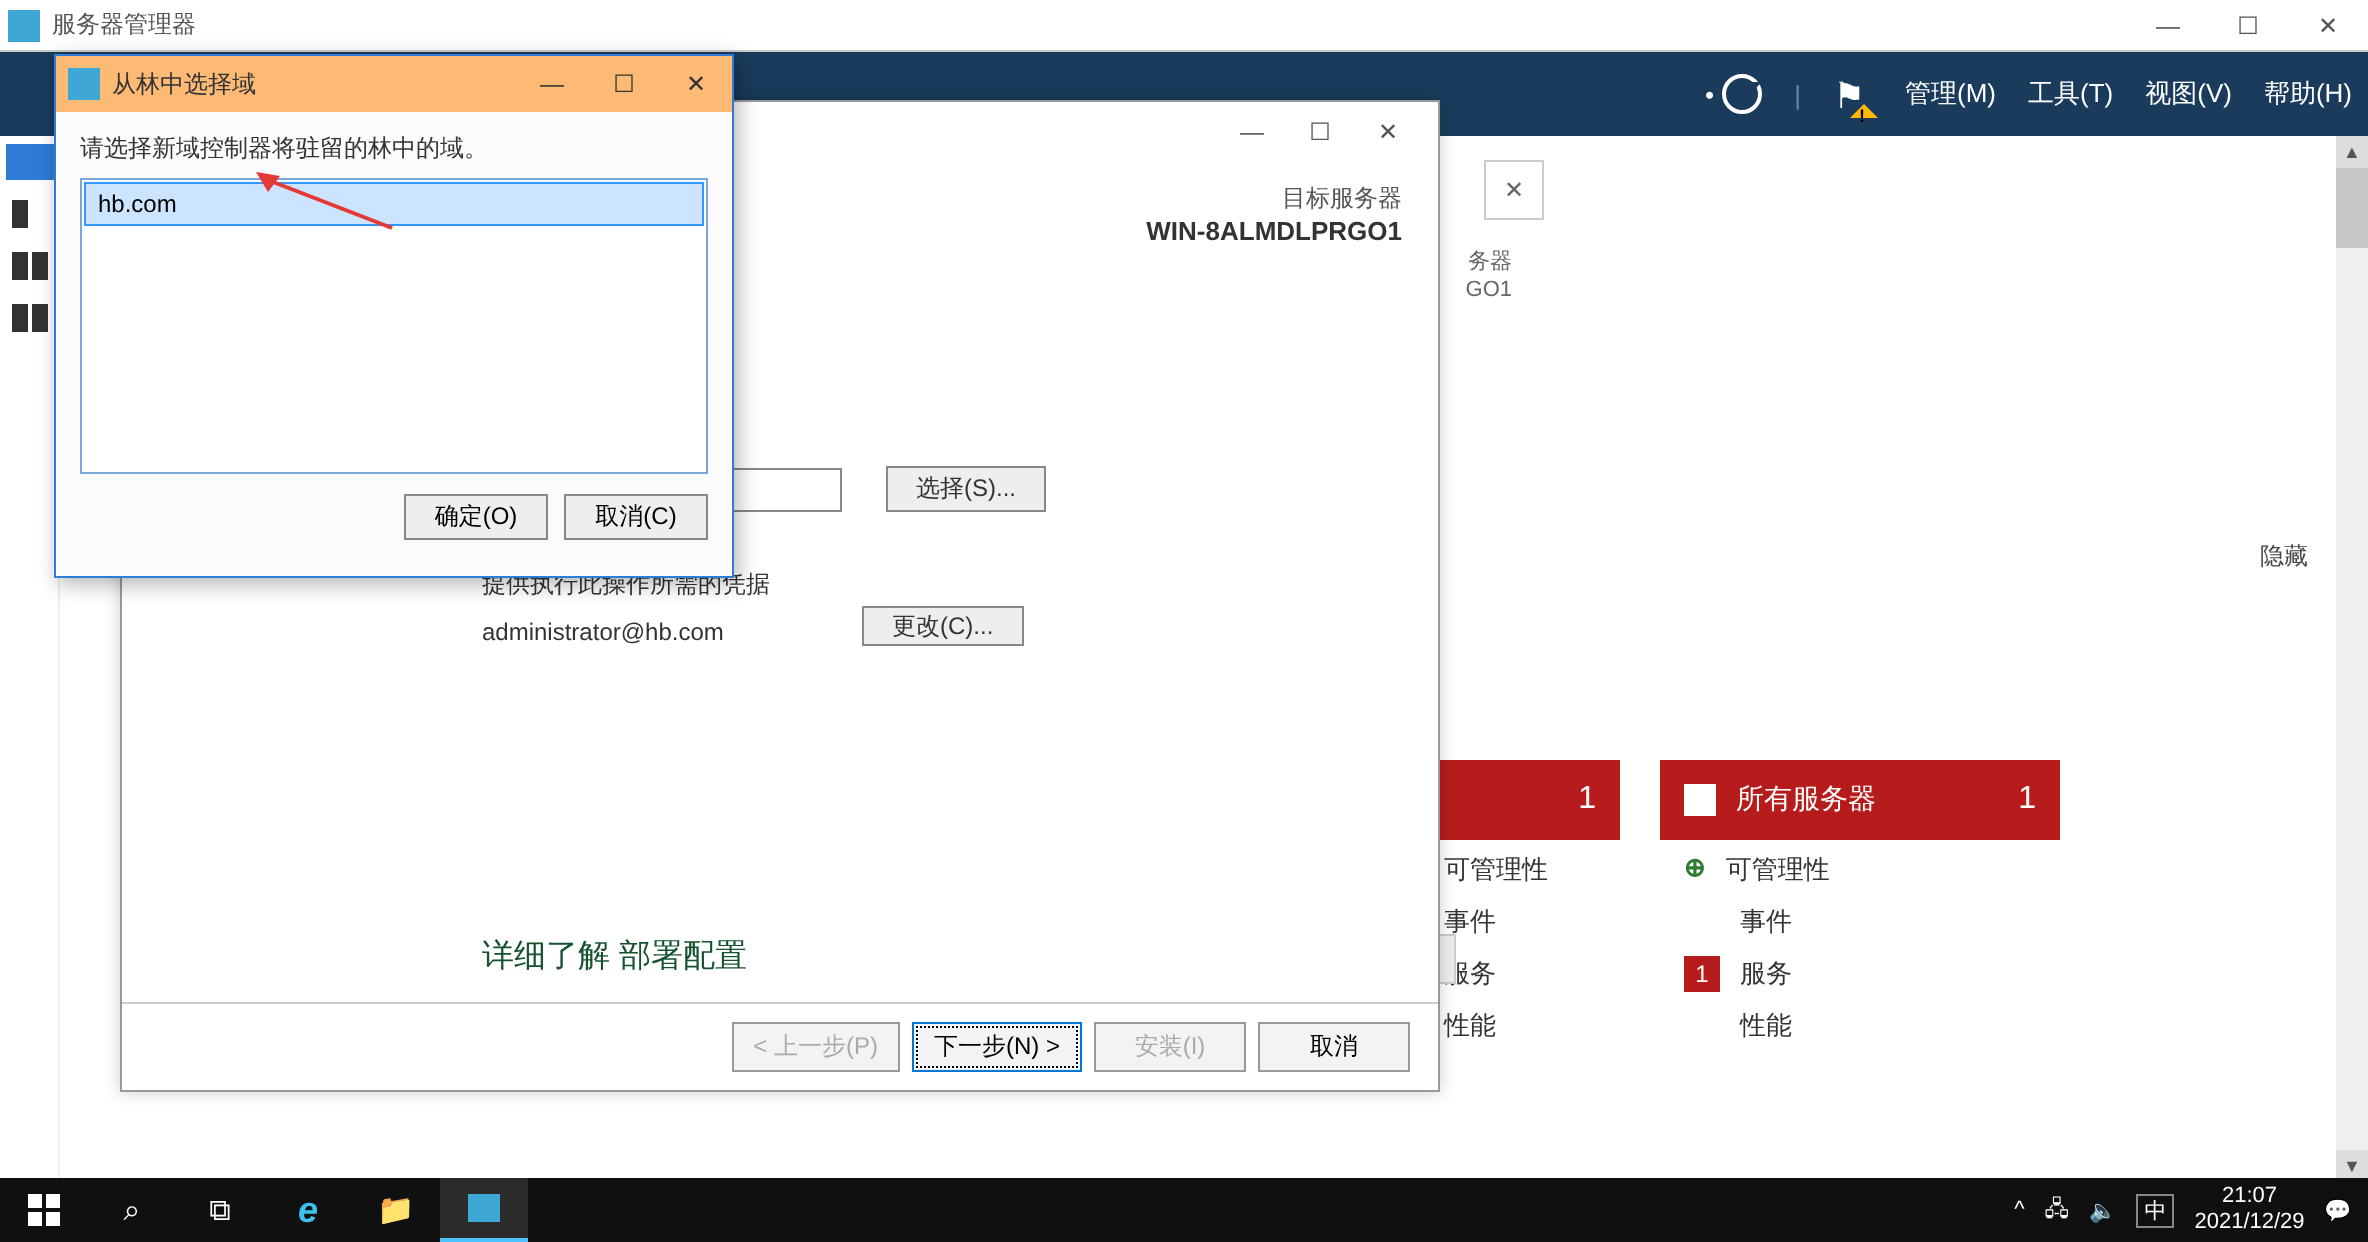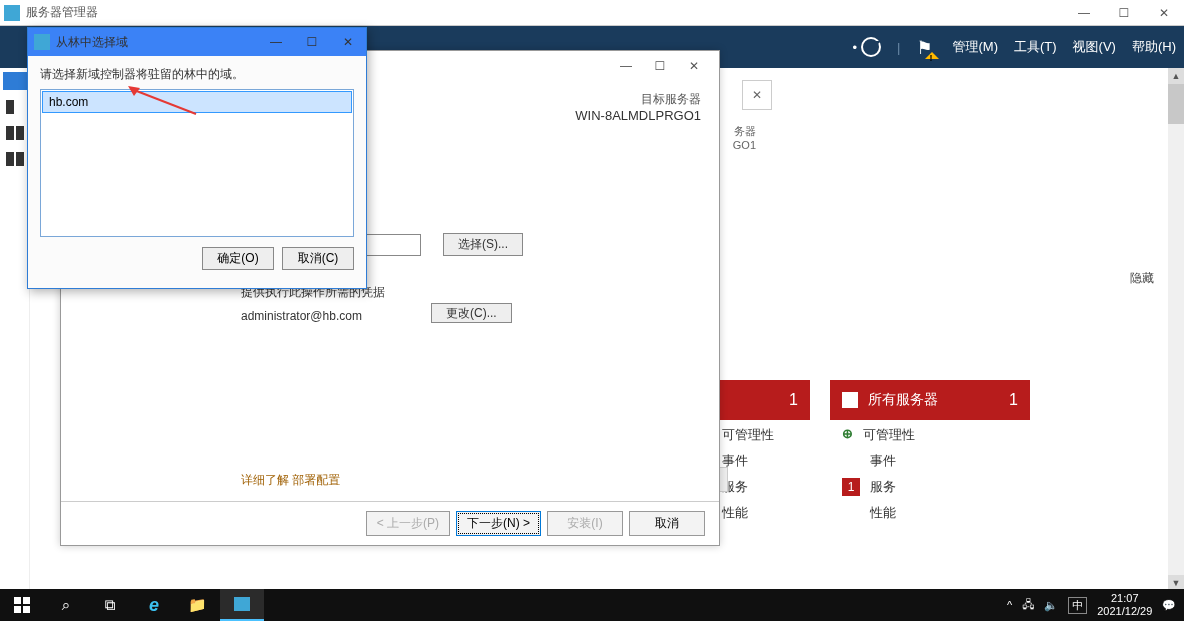--- a/index.html
+++ b/index.html
@@ -48,46 +48,46 @@
 .ghost-btn-row{position:absolute;left:376px;top:467px;display:flex;gap:4px}
 .ghost-btn-row .gbtn{color:#bbb;border-color:#ccc}
 
 
 .wizard{position:absolute;left:60px;top:50px;width:660px;height:496px;background:#fff;border:1px solid #999;box-shadow:0 0 8px rgba(0,0,0,0.2)}
 .wiz-title{height:30px;display:flex;align-items:center;padding:0 8px;color:#444;background:#fff}
 .wiz-title .win-controls{margin-left:auto;display:flex}
 .wiz-title .win-controls div{width:34px;height:28px;display:flex;align-items:center;justify-content:center;color:#555}
 .wiz-target{position:absolute;right:18px;top:40px;text-align:right;color:#333;font-size:12px}
 .wiz-target .lbl{color:#555}
-.wiz-target .srv{font-weight:normal;font-size:13px}
+.wiz-target .srv{font-weight:bold;font-size:13px}
 .wiz-side-text{position:absolute;left:16px;top:120px;color:#666;font-size:12px;line-height:22px}
 .wiz-side-text div.results{color:#999}
 .wiz-body{position:absolute;left:180px;top:120px;right:18px;color:#333;font-size:12px}
 .wiz-body .lbl-d{margin-bottom:40px}
 .wiz-body .domain-row{display:flex;align-items:center;gap:22px;margin-top:48px}
 .wiz-body input{border:1px solid #888;height:22px;width:180px;padding:0 4px;font-size:12px}
 .wiz-body .btn{border:1px solid #888;background:#eee;padding:2px 14px;font-size:12px}
 .wiz-body .cred-txt{margin-top:28px}
 .wiz-body .cred-val{margin-top:8px}
 .wiz-body .change-row{margin-top:-18px;margin-left:190px}
 .wiz-link{position:absolute;left:180px;bottom:56px}
-.wiz-link a{color:#a16207;text-decoration:none;font-size:12px}
+.wiz-link a{color:#14532d;text-decoration:none;font-size:16px}
 .wiz-footer{position:absolute;left:0;right:0;bottom:0;height:44px;border-top:1px solid #ccc;display:flex;align-items:center;justify-content:flex-end;padding-right:14px;gap:6px}
 .wiz-footer .btn{border:1px solid #999;background:#f3f3f3;padding:3px 10px;min-width:76px;text-align:center;font-size:12px}
 .wiz-footer .btn.disabled{color:#aaa}
 .wiz-footer .btn.focus{border:1px solid #0078d7;outline:1px dotted #000;outline-offset:-3px}
 
 
 .float-x{position:absolute;left:742px;top:80px;width:30px;height:30px;display:flex;align-items:center;justify-content:center;color:#666;border:1px solid #ccc;background:#fff}
 .float-edge{position:absolute;left:726px;top:124px;width:30px;color:#666;font-size:11px;text-align:right;line-height:14px}
 .float-quote{position:absolute;left:718px;top:388px;color:#333;font-size:13px}
 
 
 .dialog{position:absolute;left:27px;top:27px;width:340px;height:262px;background:#fbfbfb;border:1px solid #2e7cd6;box-shadow:2px 3px 10px rgba(0,0,0,0.3)}
-.dlg-title{height:28px;background:#3b82f6;display:flex;align-items:center;padding-left:6px;color:#333}
+.dlg-title{height:28px;background:#fdba74;display:flex;align-items:center;padding-left:6px;color:#333}
 .dlg-title .icon{width:16px;height:16px;background:#3fa7d6;margin-right:6px}
 .dlg-title .win-controls{margin-left:auto;display:flex}
 .dlg-title .win-controls div{width:36px;height:26px;display:flex;align-items:center;justify-content:center;color:#333}
 .dlg-prompt{padding:10px 12px 6px;color:#333}
 .dlg-list{margin:0 12px;border:1px solid #7aa7d8;height:148px;background:#fff}
 .dlg-list .item{padding:3px 6px;background:#cce4ff;border:1px solid #3399ff;margin:1px}
 .dlg-btns{display:flex;justify-content:flex-end;gap:8px;padding:10px 12px}
 .dlg-btns .btn{border:1px solid #888;background:#eee;padding:2px 0;width:72px;text-align:center;font-size:12px}
 
 

